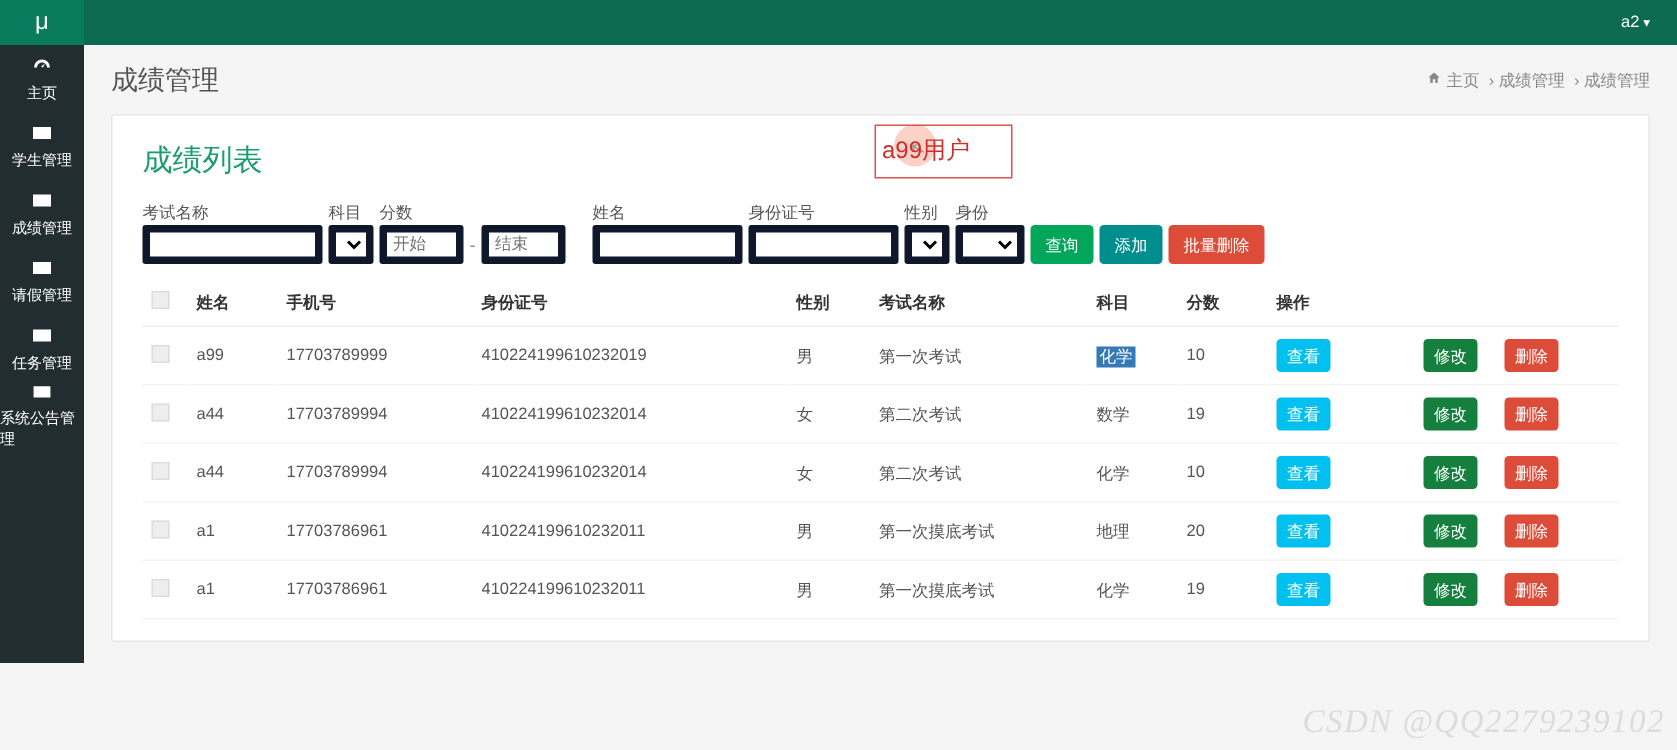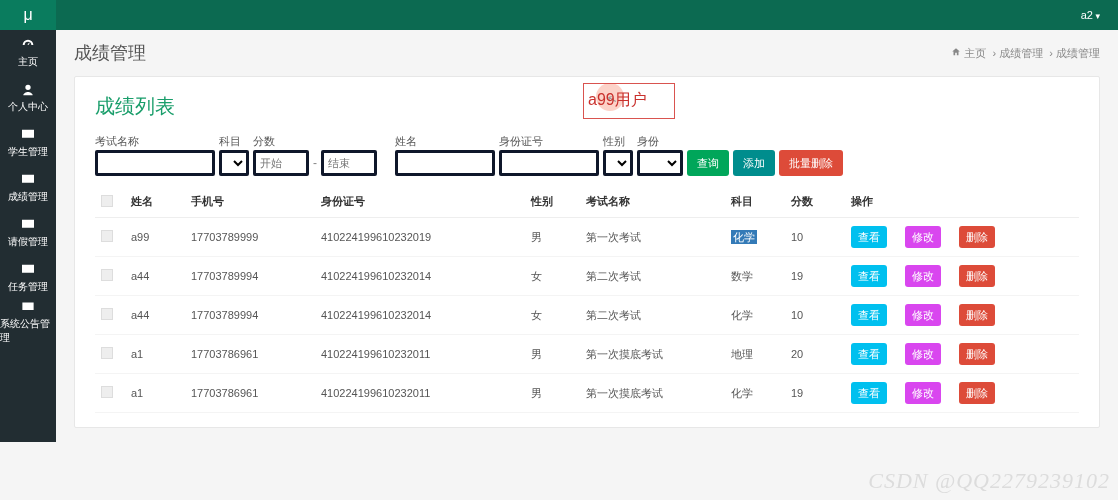--- a/index.html
+++ b/index.html
@@ -15,30 +15,30 @@
 .content { flex: 1; padding: 8px 18px 0 18px; position: relative; }
 .page-head { display: flex; justify-content: space-between; align-items: center; height: 30px; margin-bottom: 8px; }
 .page-title { font-size: 18px; color: #555; font-weight: 400; }
 .breadcrumb { font-size: 11px; color: #888; }
 .breadcrumb a { color: #888; text-decoration: none; }
 .panel { background: #fff; border: 1px solid #e7e7e7; border-radius: 2px; padding: 16px 20px 14px 20px; }
 .panel-title { color: #1a9e6b; font-size: 20px; margin-bottom: 14px; }
 .filters { display: flex; align-items: flex-end; gap: 4px; margin-bottom: 10px; flex-wrap: nowrap; }
 .filter-group { display: flex; flex-direction: column; }
 .filter-label { font-size: 11px; color: #555; margin-bottom: 2px; height: 14px; }
-.filter-input, .filter-select { height: 26px; border: 3px solid #0f172a; border-radius: 2px; padding: 0 4px; font-size: 11px; background: #fff; }
+.filter-input, .filter-select { height: 26px; border: 5px solid #0f172a; border-radius: 2px; padding: 0 4px; font-size: 11px; background: #fff; }
 .score-range { display: flex; align-items: center; }
 .score-range input { width: 56px; }
 .score-range span { padding: 0 4px; color: #888; }
 .btn { height: 26px; border: none; border-radius: 3px; padding: 0 10px; color: #fff; font-size: 11px; cursor: pointer; display: inline-flex; align-items: center; }
 .btn-green { background: #00a65a; }
 .btn-teal { background: #008d8d; }
 .btn-red { background: #dd4b39; }
 .btn-info { background: #00c0ef; }
-.btn-warn { background: #d946ef; }
+.btn-warn { background: #15803d; margin-left: 44px; }
 .table { width: 100%; border-collapse: collapse; font-size: 11px; }
 .table th { text-align: left; padding: 8px 6px; color: #333; border-bottom: 1px solid #eee; font-weight: 700; }
 .table td { padding: 8px 6px; border-bottom: 1px solid #f4f4f4; color: #555; }
 .chk { width: 12px; height: 12px; background: #eee; border: 1px solid #ddd; display: inline-block; }
 .hl { background: #337ab7; color: #fff; padding: 1px 2px; }
 .ops { display: flex; gap: 18px; }
 .ops .btn { height: 22px; padding: 0 7px; font-size: 11px; }
 .table-foot { margin-top: 10px; display: flex; justify-content: space-between; align-items: center; }
 .page-select { height: 24px; border: 1px solid #999; }
 .pager-btn { width: 22px; height: 22px; background: #00a65a; color: #fff; display: flex; align-items: center; justify-content: center; font-size: 11px; border-radius: 2px; }
@@ -58,26 +58,20 @@
 <div class="main">
   <div class="sidebar" id="sidebar">
       <div class="side-item">
         <svg viewBox="0 0 24 24">
           <path d="M12 4a8 8 0 00-8 8h3a5 5 0 1110 0h3a8 8 0 00-8-8zm-1 7l4-3-2 4-2-1z"></path>
         </svg>
         <span>主页</span>
       </div>
       <div class="side-item">
         <svg viewBox="0 0 24 24">
-          <path d="M12 12a4 4 0 100-8 4 4 0 000 8zm-7 8c0-3 4-5 7-5s7 2 7 5H5z"></path>
-        </svg>
-        <span>个人中心</span>
-      </div>
-      <div class="side-item">
-        <svg viewBox="0 0 24 24">
           <path d="M3 4h18v12H3zM9 20h6m-3-4v4"></path>
         </svg>
         <span>学生管理</span>
       </div>
       <div class="side-item">
         <svg viewBox="0 0 24 24">
           <path d="M3 4h18v12H3zM9 20h6m-3-4v4"></path>
         </svg>
         <span>成绩管理</span>
       </div>

